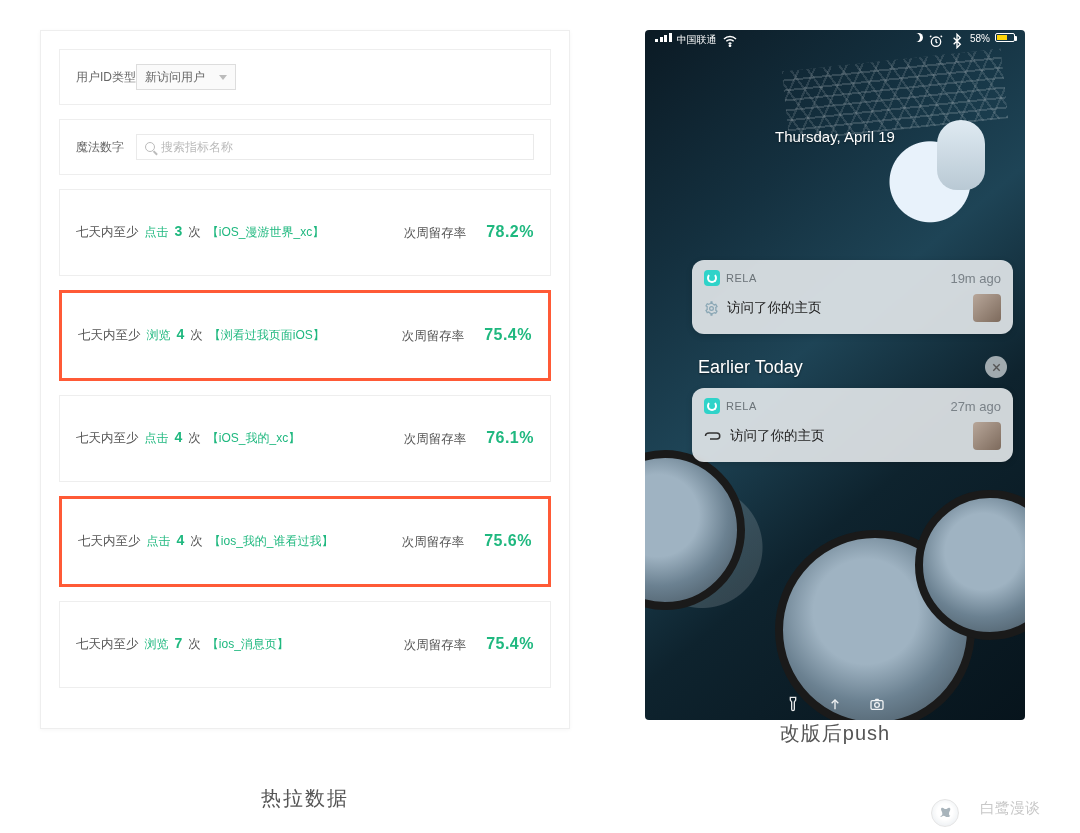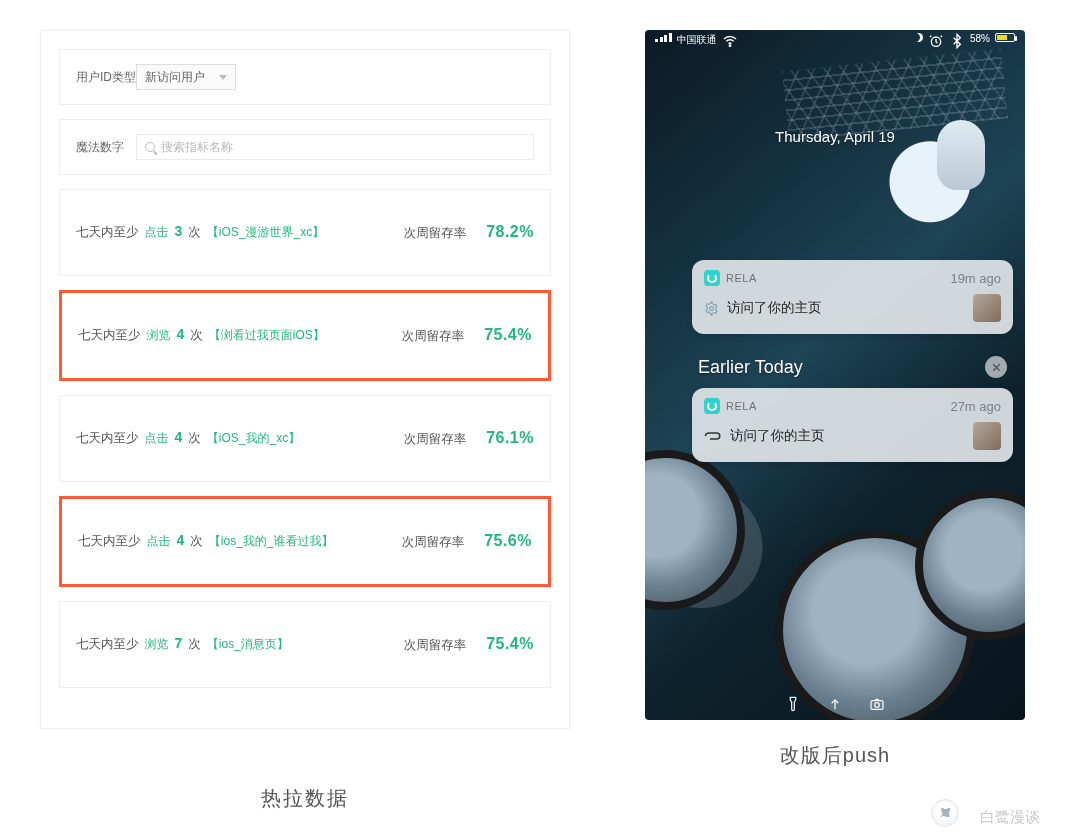--- a/index.html
+++ b/index.html
@@ -200,26 +200,26 @@
     width:22px;height:22px;border-radius:50%;
     background:rgba(210,215,218,0.75); color:#555;
     display:flex;align-items:center;justify-content:center;font-size:13px;
   }
   .bottom-icons{
     position:absolute; bottom:8px; left:0; right:0;
     display:flex; justify-content:center; gap:26px; opacity:0.9;
   }
   .b-icon{ width:16px; height:16px; color:#fff;}
   .caption-right{
-    font-size:20px; color:#555; margin-top:22px; letter-spacing:1px;
+    font-size:20px; color:#555; letter-spacing:1px;
   }
   
   .watermark{
     position:absolute; right:40px; bottom:6px;
-    display:flex; align-items:flex-end; gap:21px;
+    display:flex; align-items:flex-start; gap:21px;
     color:#bfbfbf; font-size:15px;
     opacity:0.85;
   }
   .wm-logo{
     width:28px;height:28px;border-radius:50%;
     background:radial-gradient(circle at 50% 45%, #fff 0 40%, #dfe5ea 100%);
     border:1px solid #e0e0e0;
     display:flex;align-items:center;justify-content:center;
   }
   .wm-logo svg{width:16px;height:16px;color:#9aa7b0;}

